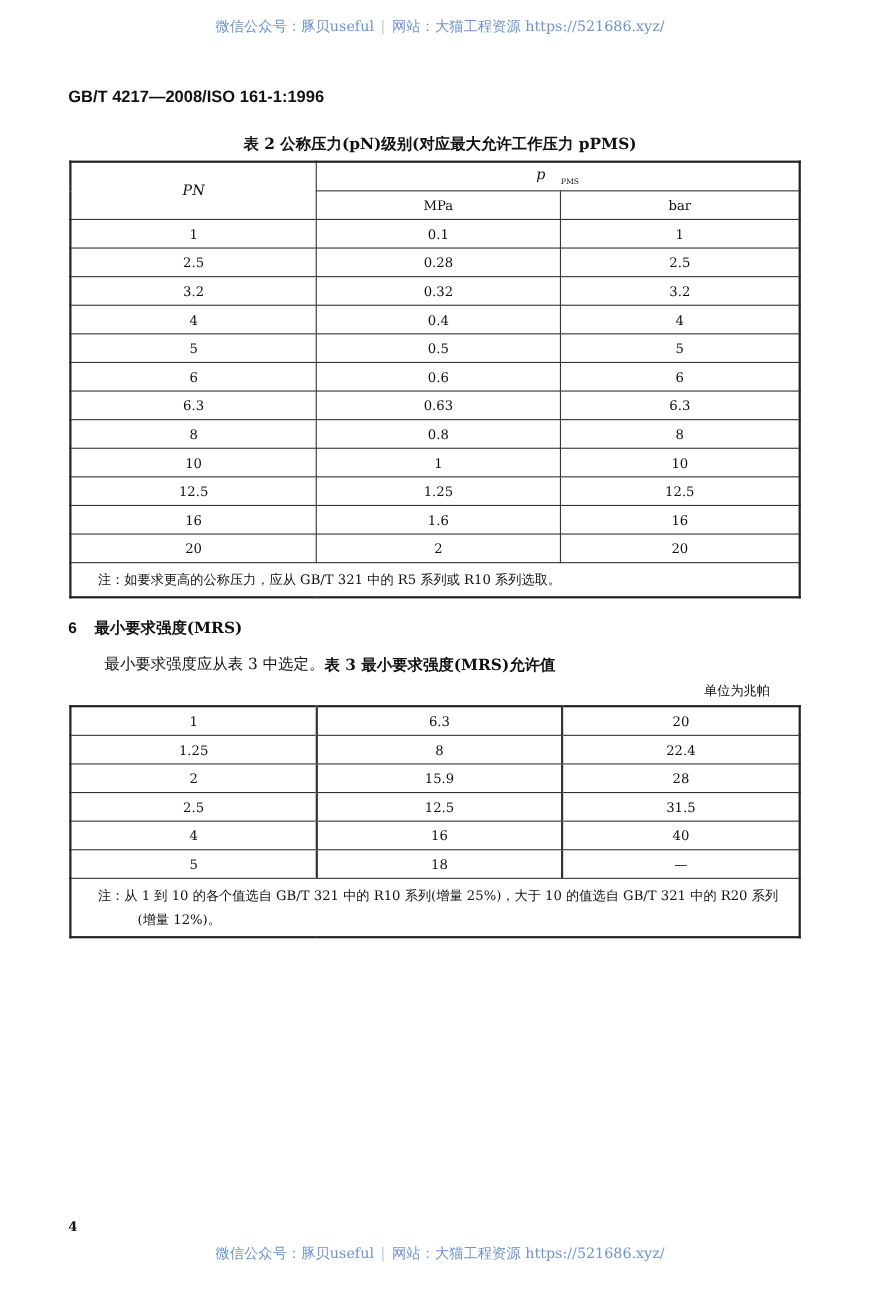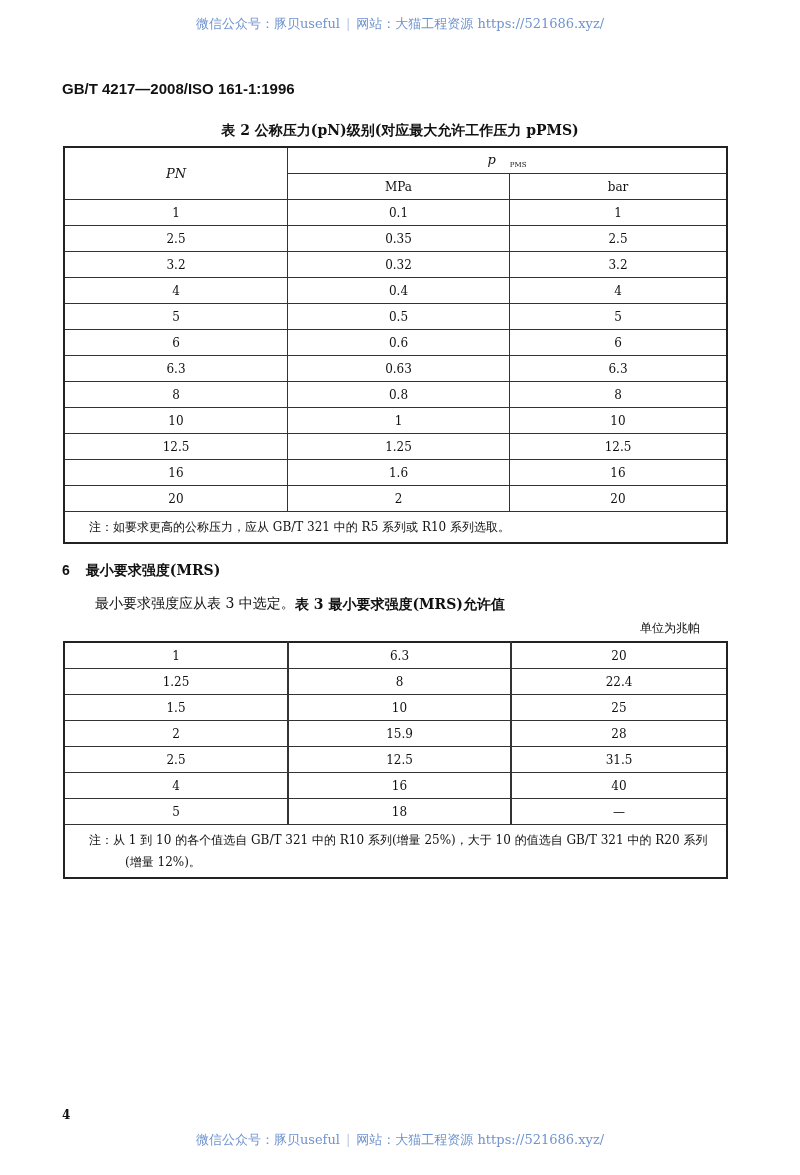--- a/index.html
+++ b/index.html
@@ -53,21 +53,21 @@
   </tr>
   </tbody>
     <tbody id="t2body">
       <tr>
         <td class="col1">1</td>
         <td class="col2">0.1</td>
         <td class="col3">1</td>
       </tr>
       <tr>
         <td class="col1">2.5</td>
-        <td class="col2">0.35</td>
+        <td class="col2">0.28</td>
         <td class="col3">2.5</td>
       </tr>
       <tr>
         <td class="col1">3.2</td>
         <td class="col2">0.32</td>
         <td class="col3">3.2</td>
       </tr>
       <tr>
         <td class="col1">4</td>
         <td class="col2">0.4</td>
@@ -136,25 +136,20 @@
         <td class="col1">1</td>
         <td class="col2">6.3</td>
         <td class="col3">20</td>
       </tr>
       <tr>
         <td class="col1">1.25</td>
         <td class="col2">8</td>
         <td class="col3">22.4</td>
       </tr>
       <tr>
-        <td class="col1">1.5</td>
-        <td class="col2">10</td>
-        <td class="col3">25</td>
-      </tr>
-      <tr>
         <td class="col1">2</td>
         <td class="col2">15.9</td>
         <td class="col3">28</td>
       </tr>
       <tr>
         <td class="col1">2.5</td>
         <td class="col2">12.5</td>
         <td class="col3">31.5</td>
       </tr>
       <tr>

